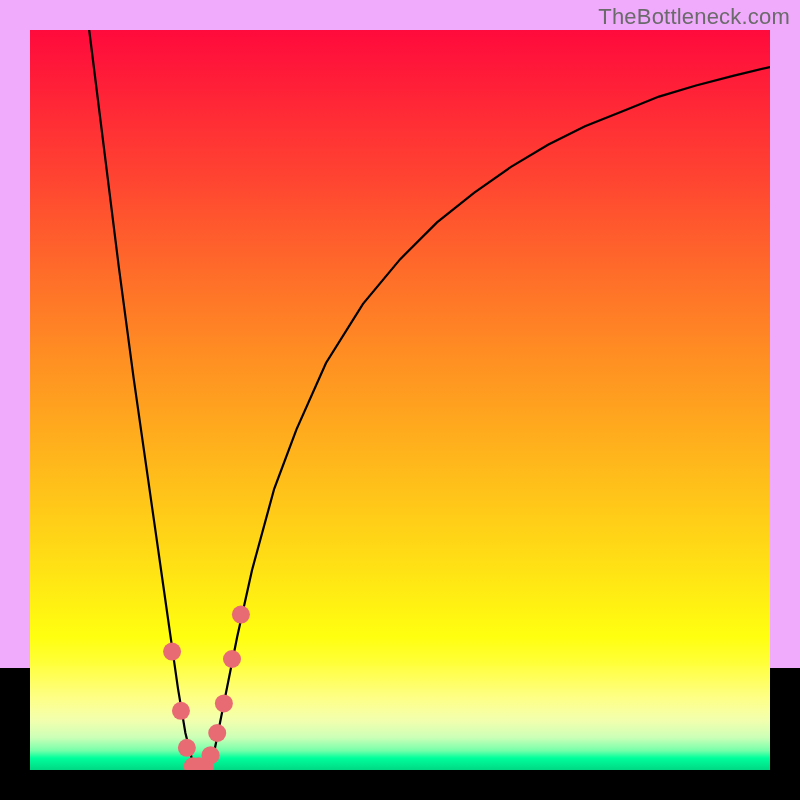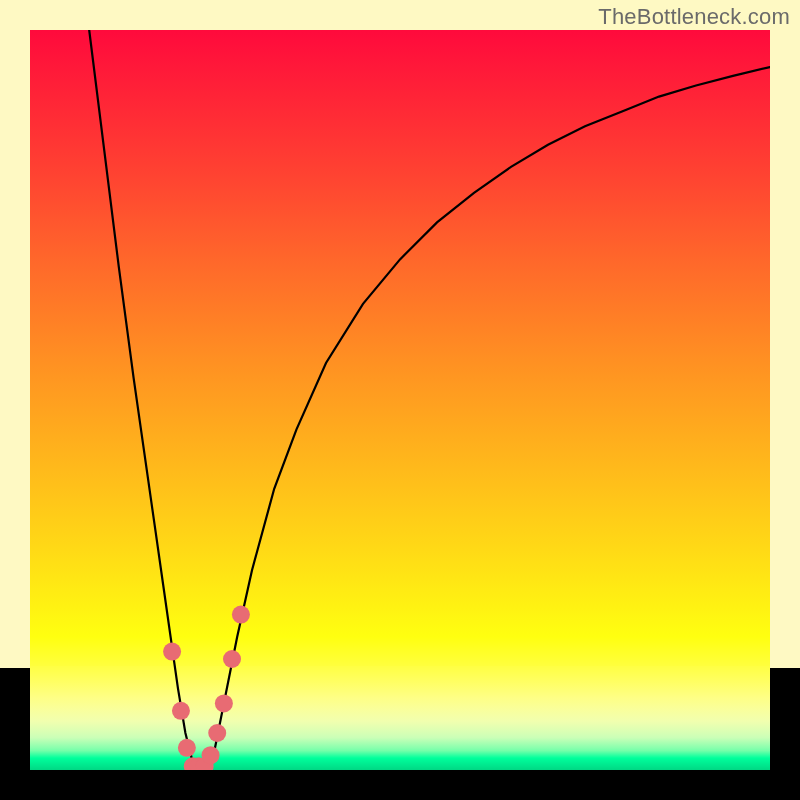--- a/index.html
+++ b/index.html
@@ -8,21 +8,21 @@
     width: 800px;
     height: 800px;
     overflow: hidden;
     background: #000;
     font-family: Arial, Helvetica, sans-serif;
   }
   .frame {
     position: relative;
     width: 800px;
     height: 668px;
-    background: #fef9c3;
+    background: #f0abfc;
   }
   .plot {
     position: absolute;
     left: 30px;
     top: 30px;
     width: 740px;
     height: 740px;
     background: linear-gradient(
       to bottom,
       #ff0a3c 0%,

